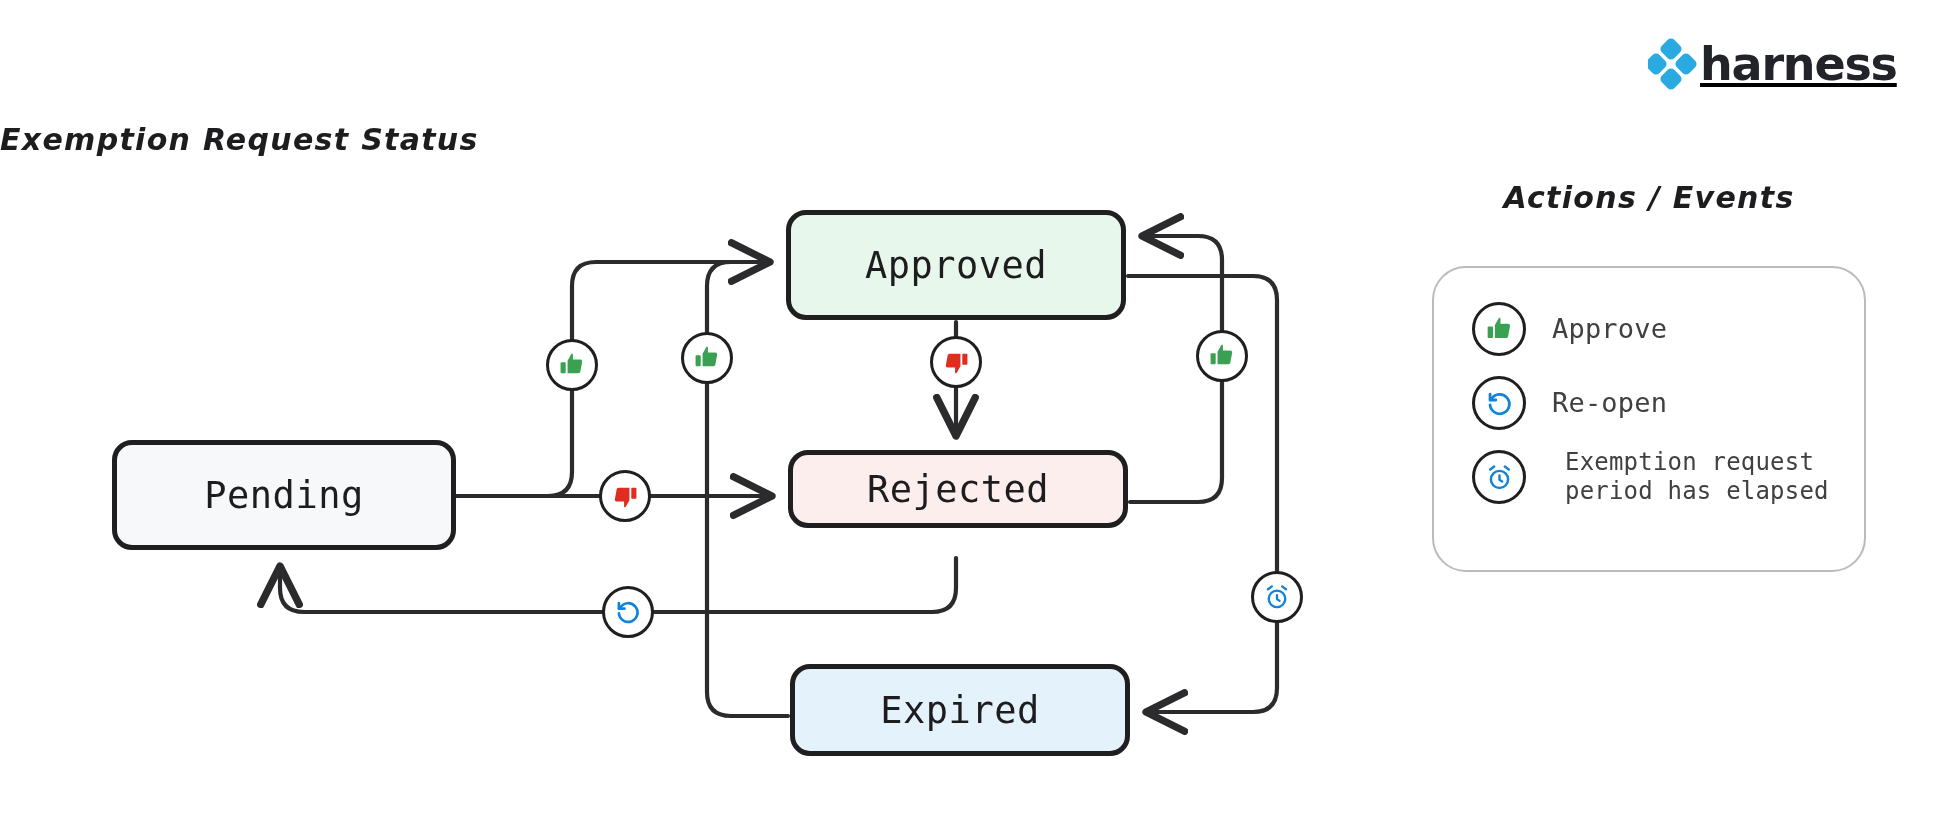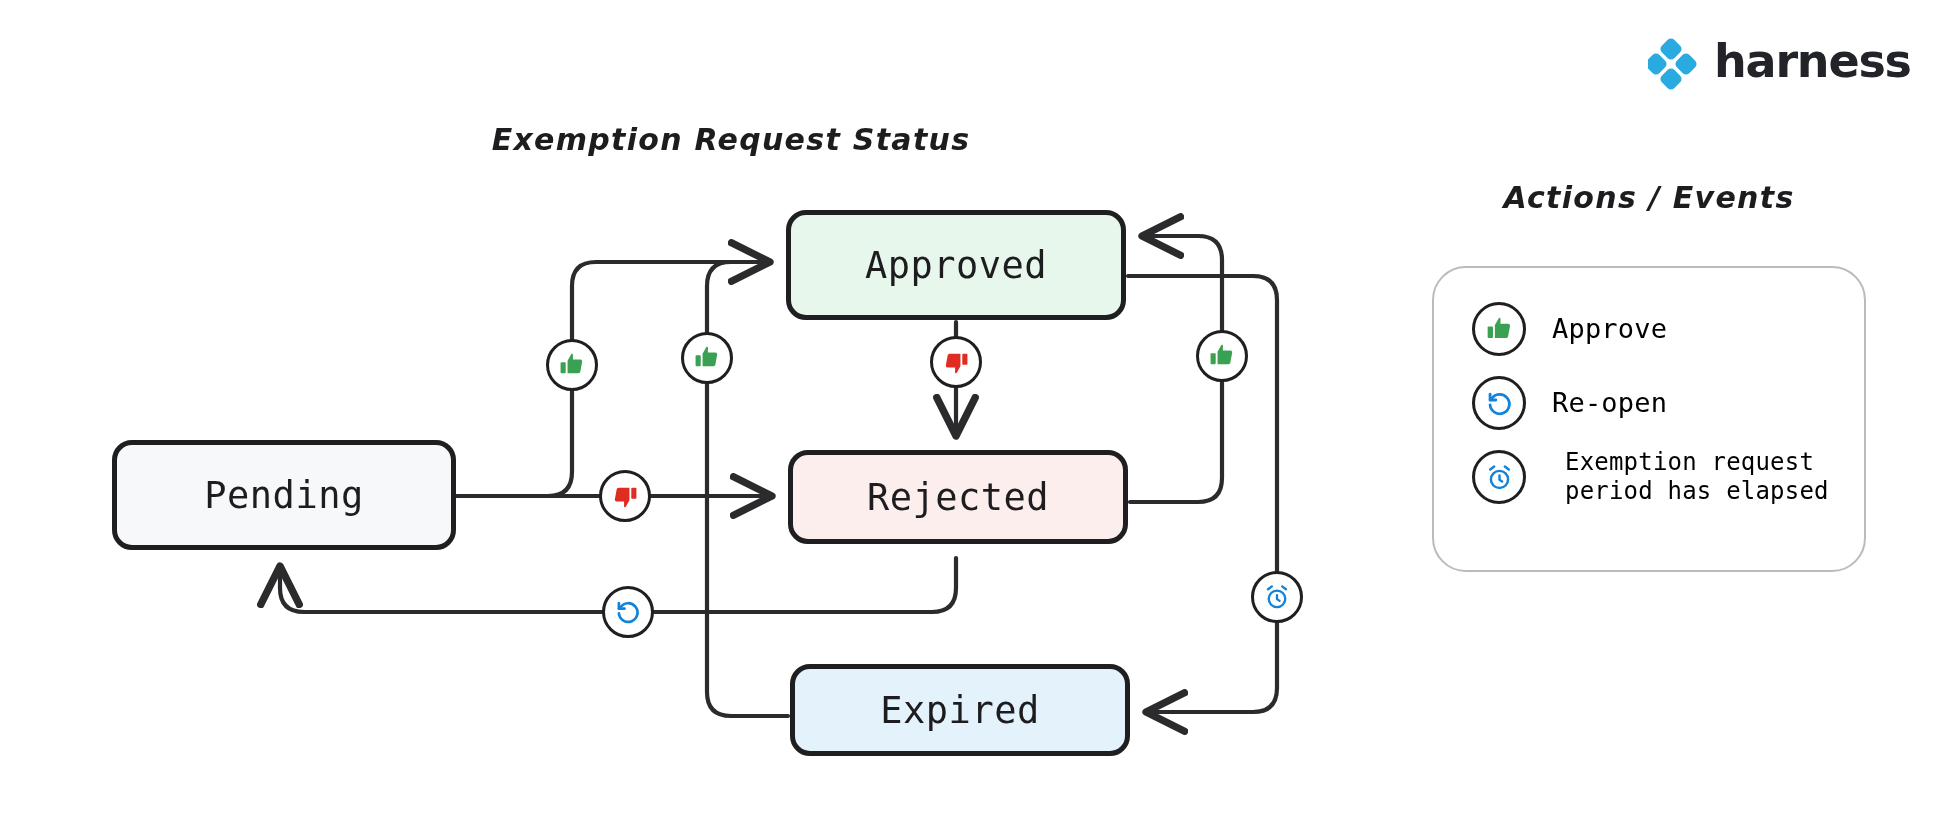--- a/index.html
+++ b/index.html
@@ -18,21 +18,22 @@
     background: #ffffff;
     overflow: hidden;
   }
 
   
   #brand {
     position: absolute;
     left: 1648px;
     top: 38px;
     display: flex;
-    gap: 14px;
+    align-items: center;
+    text-decoration: underline;
   }
   #brand .logo-mark { display: block; }
   #brand .wordmark {
     font-family: "DejaVu Sans", sans-serif;
     font-size: 46px;
     font-weight: 700;
     letter-spacing: -1.2px;
     color: #22242a;
     line-height: 1;
   }
@@ -44,23 +45,22 @@
     font-style: italic;
     font-weight: 700;
     color: #1d1d1f;
     letter-spacing: 1.3px;
     white-space: nowrap;
   }
   #diagram-title {
     left: 0;
     top: 122px;
     width: 1402px;
-    text-align: center;
+    text-align: left;
     font-size: 30px;
-    padding-left: 30px;
   }
   #legend-title {
     left: 1404px;
     top: 180px;
     width: 490px;
     text-align: center;
     font-size: 30px;
   }
 
   
@@ -81,21 +81,21 @@
     justify-content: center;
     border: 5px solid #1f1f21;
     border-radius: 20px;
     font-family: "DejaVu Sans Mono", monospace;
     font-size: 37px;
     color: #1d1d1f;
     letter-spacing: 0.5px;
   }
   #node-pending  { left: 112px; top: 440px; width: 344px; height: 110px; background: #f7f8fa; }
   #node-approved { left: 786px; top: 210px; width: 340px; height: 110px; background: #e8f7ec; }
-  #node-rejected { left: 788px; top: 450px; width: 340px; height: 94px; background: #fdeeee; }
+  #node-rejected { left: 788px; top: 450px; width: 340px; height: 78px; background: #fdeeee; }
   #node-expired  { left: 790px; top: 664px; width: 340px; height: 92px; background: #e4f2fb; }
 
   
   .badge {
     position: absolute;
     width: 52px;
     height: 52px;
     border-radius: 50%;
     background: #ffffff;
     border: 3px solid #1f1f21;
@@ -137,21 +137,21 @@
     border: 3px solid #1f1f21;
     box-sizing: border-box;
     display: flex;
     align-items: center;
     justify-content: center;
   }
   .legend-badge svg { display: block; }
   .legend-label {
     font-family: "DejaVu Sans Mono", monospace;
     font-size: 27px;
-    color: #000000;
+    color: #404040;
     line-height: 1.22;
     white-space: pre-line;
     letter-spacing: 0.2px;
   }
   .legend-label.small { font-size: 24px; margin-left: 13px; }
 </style>
 </head>
 <body>
 
 <div id="stage">

